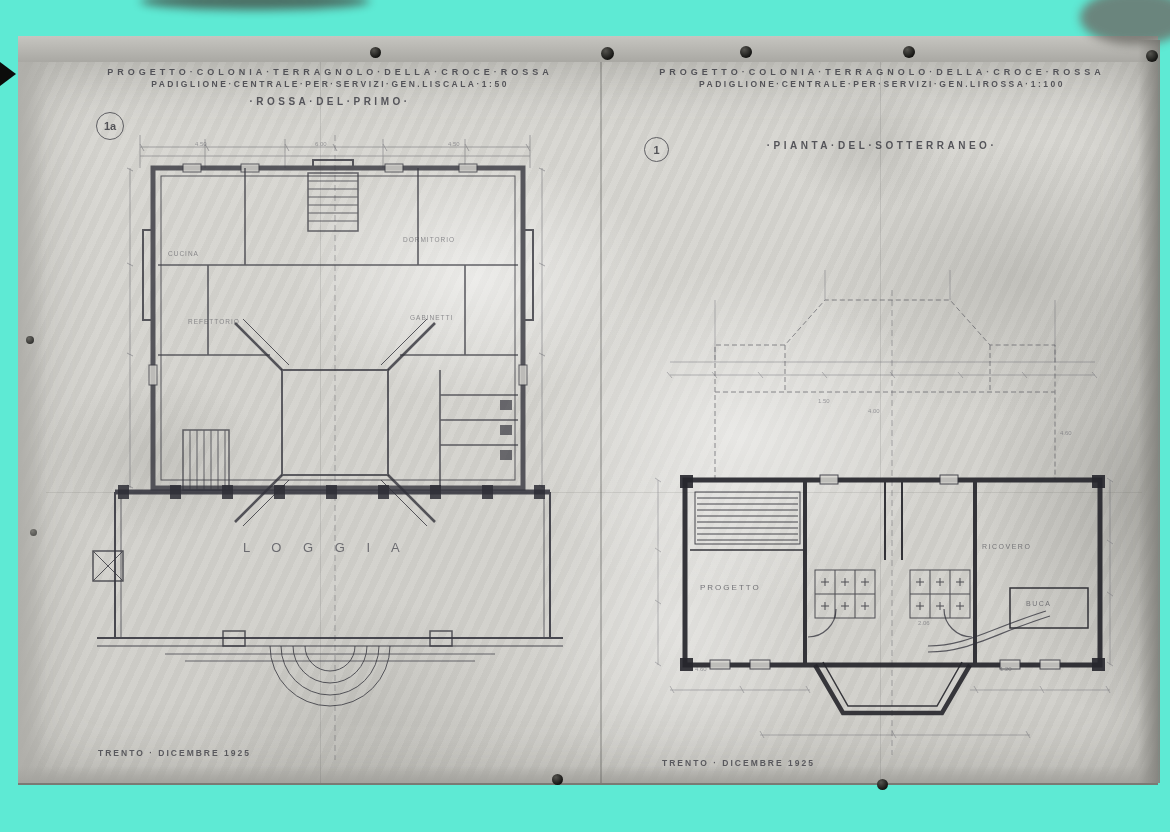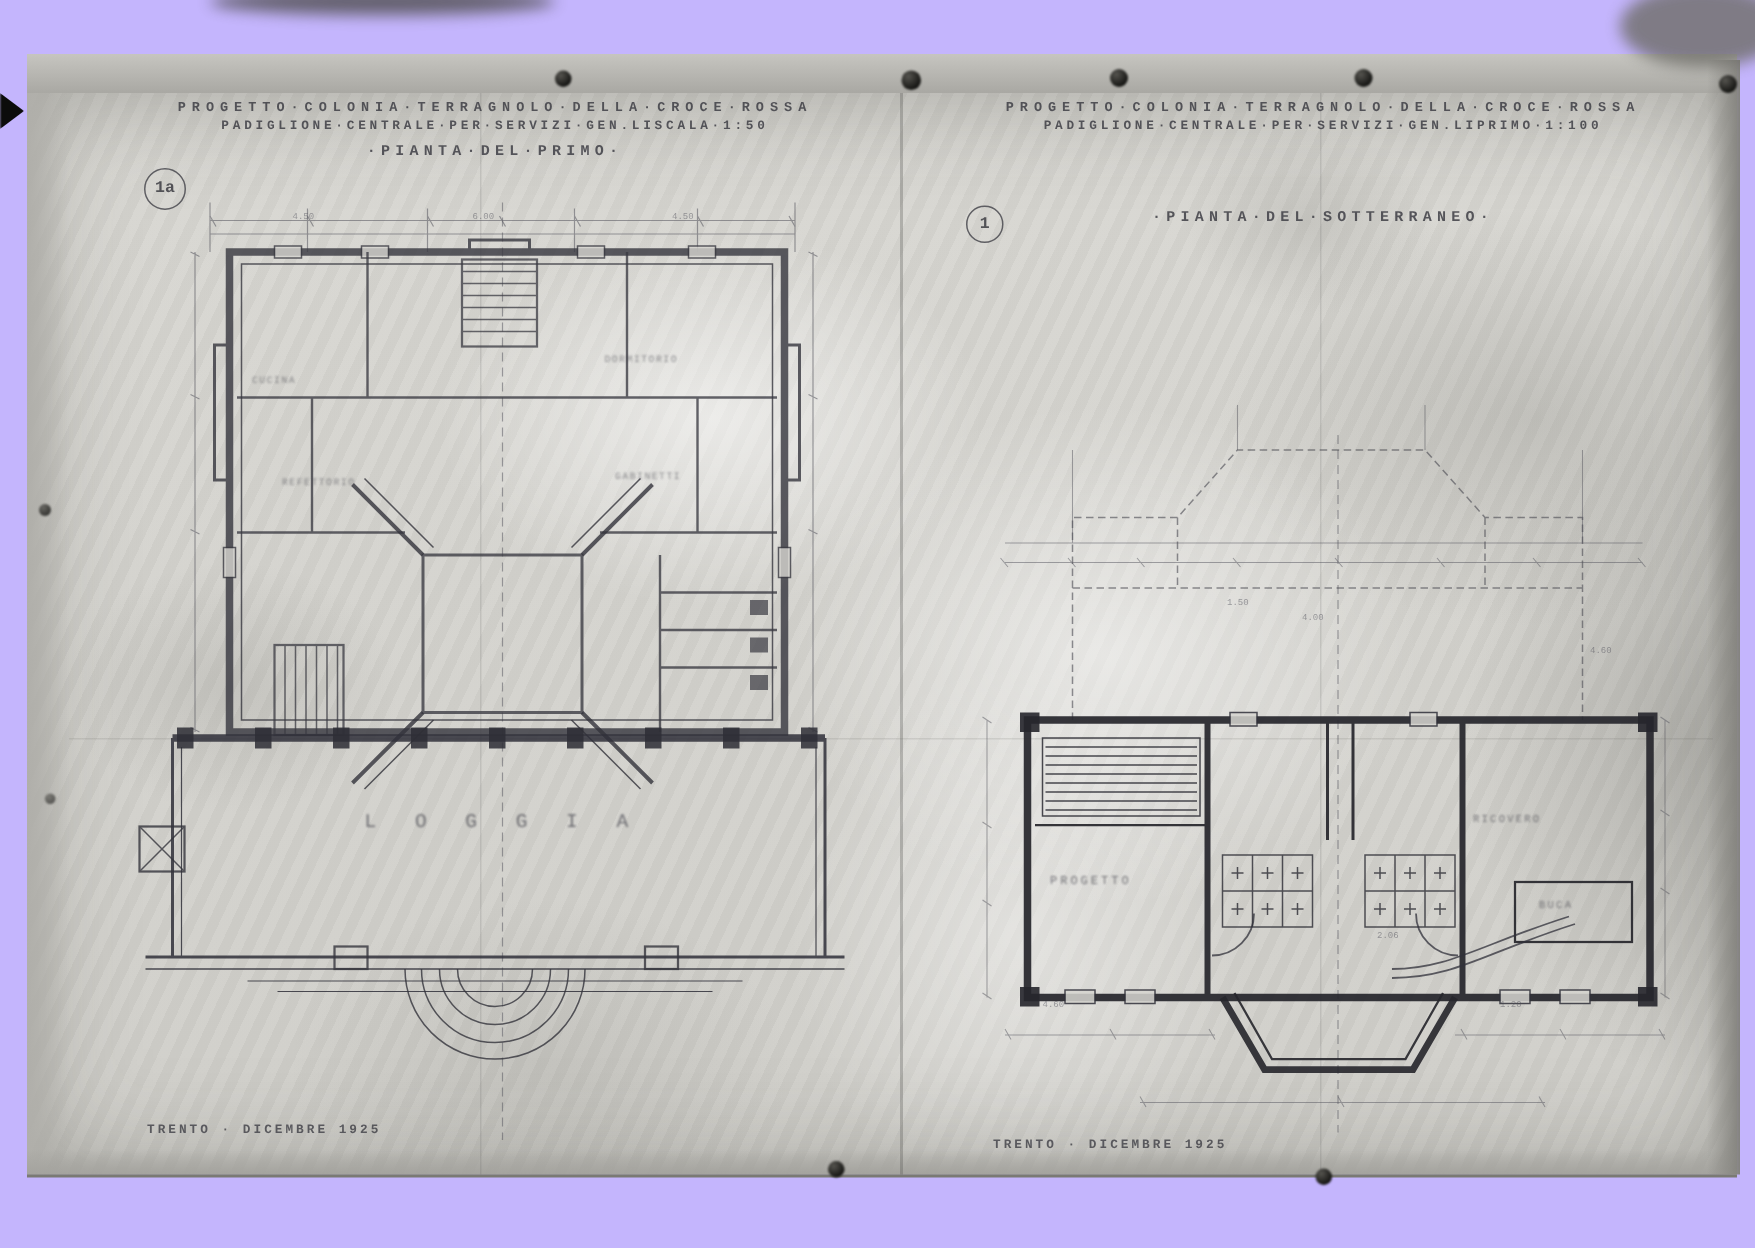--- a/index.html
+++ b/index.html
@@ -1,17 +1,17 @@
 <!DOCTYPE html>
 <html><head>
 <meta charset="utf-8">
 <style>
   html,body{margin:0;padding:0;background:#222;}
   .stage{position:relative;width:1170px;height:832px;overflow:hidden;
-         background:#c4b5fd;font-family:Liberation Mono, monospace;}
+         background:#5eead4;font-family:Liberation Sans, sans-serif;}
   .abs{position:absolute;}
   
   .photo-topband{left:18px;top:36px;width:1140px;height:26px;
     background:linear-gradient(180deg,#c6c5c0,#a9a8a3);border-bottom:2px solid #75756f;}
   .sheet-area{left:18px;top:62px;width:1140px;height:721px;
     background:linear-gradient(180deg,#d8d7d2,#cfcec9);}
   .texture{left:18px;top:62px;width:1140px;height:721px;
     background-image:
       radial-gradient(ellipse 260px 180px at 40% 30%, rgba(255,255,255,.55), rgba(255,255,255,0) 70%),
       radial-gradient(ellipse 300px 240px at 63% 52%, rgba(255,255,255,.5), rgba(255,255,255,0) 70%),
@@ -81,21 +81,21 @@
   <div class="abs pin" style="left:877px;top:779px;width:11px;height:11px;"></div>
   <div class="abs pin" style="left:26px;top:336px;width:8px;height:8px;opacity:.8;"></div>
   <div class="abs pin" style="left:30px;top:529px;width:7px;height:7px;opacity:.6;"></div>
   <div class="abs pin" style="left:1146px;top:50px;width:12px;height:12px;"></div>
 
   <div class="abs hand t-line1" style="left:62px;top:67px;width:536px;">PROGETTO·COLONIA·TERRAGNOLO·DELLA·CROCE·ROSSA</div>
   <div class="abs hand t-line2" style="left:75px;top:79px;width:510px;">
     <span>PADIGLIONE·CENTRALE·PER·SERVIZI·GEN.LI</span>
     <span>SCALA·1:50</span>
   </div>
-  <div class="abs hand t-sub" style="left:62px;top:96px;width:536px;">·PIANTA·DEL·PRIMO·</div>
+  <div class="abs hand t-sub" style="left:62px;top:96px;width:536px;">·ROSSA·DEL·PRIMO·</div>
   <div class="abs ref-circle" style="left:96px;top:112px;width:26px;height:26px;">
     <span>1a</span>
   </div>
 
   <svg class="abs" style="left:45px;top:115px;" width="555" height="660" viewBox="0 0 555 660">
 
     <g stroke="#55555e" stroke-width=".8" opacity=".55" fill="none">
       <path d="M95 32 H485 M95 41 H485"></path>
       <path d="M95 29 l4 7 M160 29 l4 7 M240 29 l4 7 M288 29 l4 7 M338 29 l4 7 M420 29 l4 7 M481 29 l4 7"></path>
       <path d="M85 53 V373 M82 53 l6 3 M82 148 l6 3 M82 238 l6 3 M82 370 l6 3"></path>
@@ -190,21 +190,21 @@
   <div class="abs room-label" style="left:410px;top:314px;">GABINETTI</div>
   <div class="abs dim-label" style="left:195px;top:141px;">4.50</div>
   <div class="abs dim-label" style="left:315px;top:141px;">6.00</div>
   <div class="abs dim-label" style="left:448px;top:141px;">4.50</div>
   <div class="abs big-room" style="left:243px;top:540px;">L O G G I A</div>
   <div class="abs date-line" style="left:98px;top:748px;">TRENTO · DICEMBRE 1925</div>
 
   <div class="abs hand t-line1" style="left:618px;top:67px;width:528px;">PROGETTO·COLONIA·TERRAGNOLO·DELLA·CROCE·ROSSA</div>
   <div class="abs hand t-line2" style="left:630px;top:79px;width:504px;">
     <span>PADIGLIONE·CENTRALE·PER·SERVIZI·GEN.LI</span>
-    <span>PRIMO·1:100</span>
+    <span>ROSSA·1:100</span>
   </div>
   <div class="abs hand t-sub" style="left:618px;top:96px;width:528px;margin-top:44px;">·PIANTA·DEL·SOTTERRANEO·</div>
   <div class="abs ref-circle" style="left:644px;top:137px;width:23px;height:23px;">
     <span>1</span>
   </div>
 
   <svg class="abs" style="left:610px;top:130px;" width="545" height="650" viewBox="0 0 545 650">
 
     <path d="M282 160 V625" stroke="#50505a" stroke-width=".8" stroke-dasharray="6 4" opacity=".5" fill="none"></path>
 

